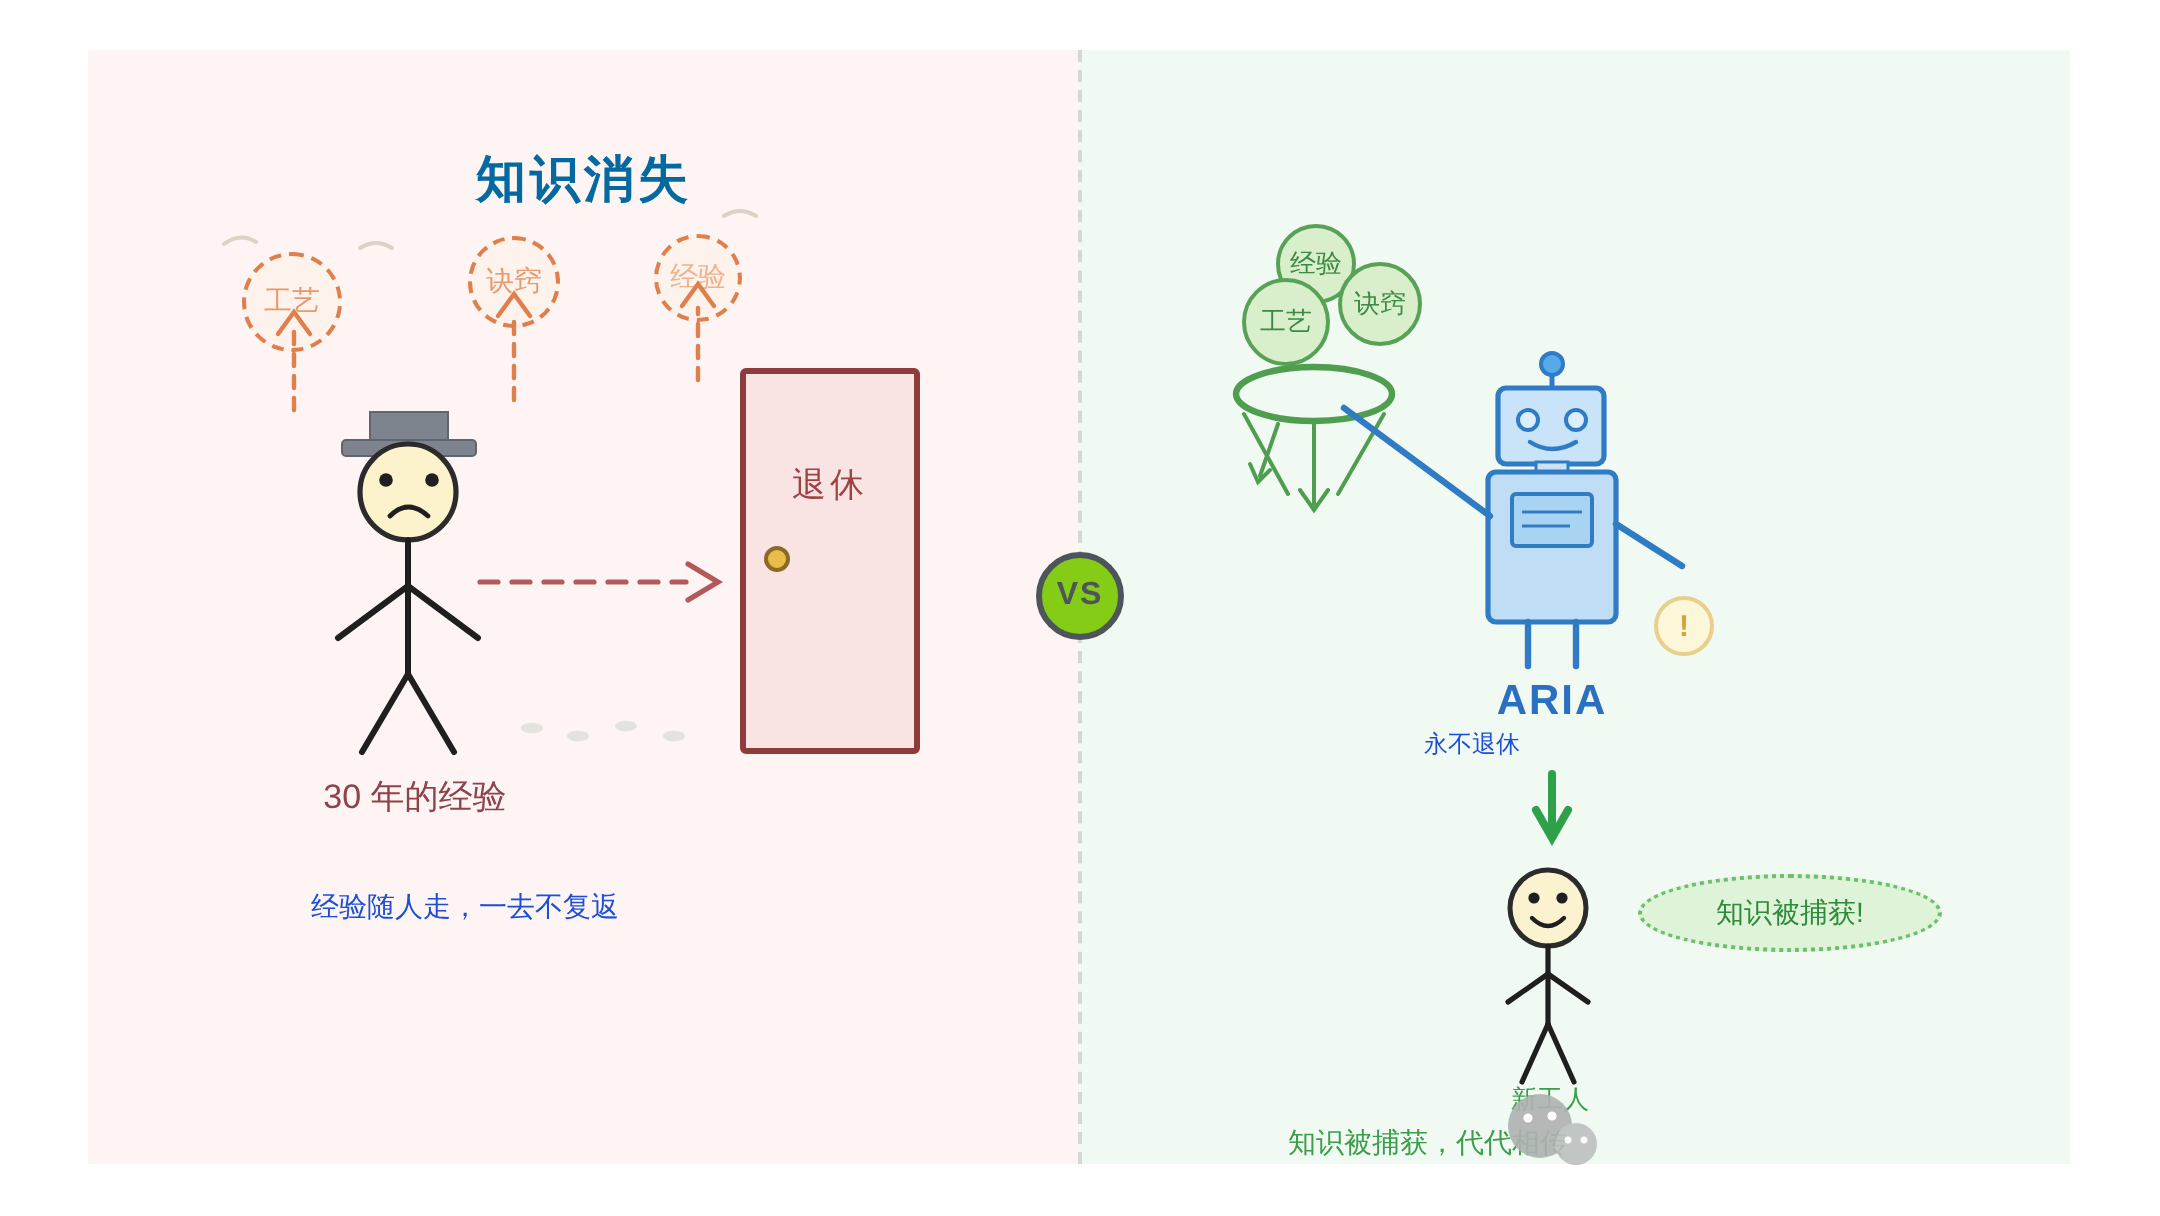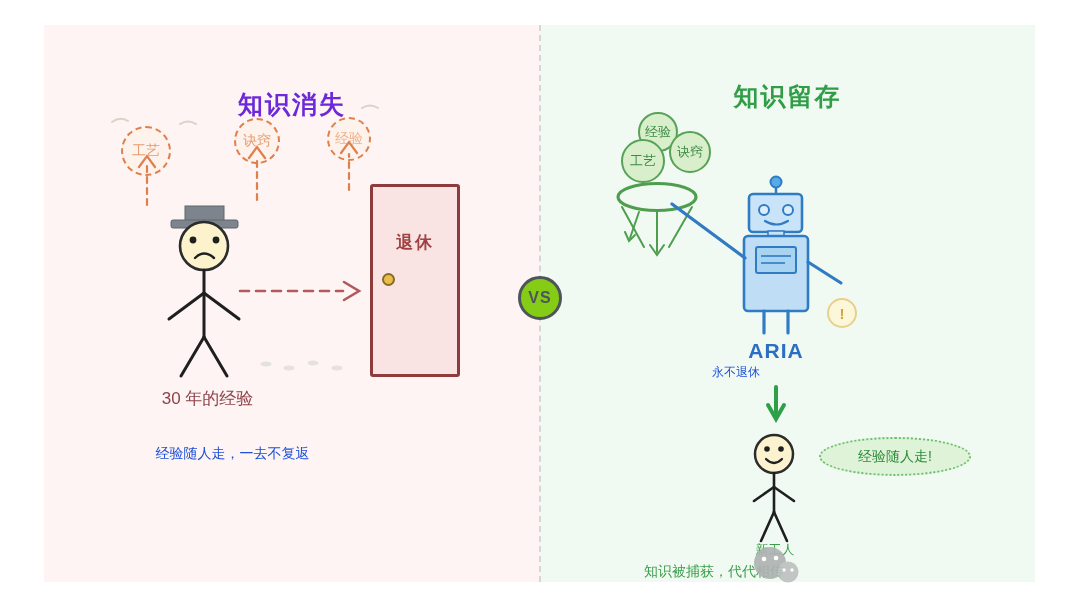--- a/index.html
+++ b/index.html
@@ -11,33 +11,33 @@
   #left-panel  { left:44px;  width:496px; background:#fdf4f3; }
   #right-panel { left:540px; width:495px; background:#f1faf2; }
 
   #divider { position:absolute; left:539px; top:25px; height:557px; width:0;
              border-left:2px dashed #d6d6d6; }
 
   .abs { position:absolute; }
   .ctr { display:flex; align-items:center; justify-content:center; text-align:center; }
 
   .panel-title { font-size:25px; font-weight:bold; letter-spacing:2px; }
-  #left-title  { left:44px; top:88px; width:496px; color:#6d28d9; }
+  #left-title  { left:44px; top:73px; width:496px; color:#0369a1; }
   #right-title { left:540px; top:80px; width:495px; color:#2f9e47; }
 
   
   .fade-bubble { border:2.5px dashed #df7f4b; border-radius:50%;
                  background:rgba(253,240,230,.55); color:#e79a6d; font-size:14px; }
   
   .keep-bubble { border:2.5px solid #57a257; border-radius:50%;
                  background:#d9efcb; color:#3c8a46; font-size:13px; }
 
   #door { left:370px; top:184px; width:90px; height:193px; background:#fae3e3;
           border:3.5px solid #8e3b3b; border-radius:3px; }
-  #door-label { left:0; top:44px; width:100%; color:#9e4242; font-size:17px; letter-spacing:2px;font-weight:bold; }
+  #door-label { left:0; top:44px; width:100%; color:#9e4242; font-size:17px; letter-spacing:2px; }
   #door-knob { left:9px; top:86px; width:13px; height:13px; border-radius:50%;
                background:#e9bd49; border:2px solid #8a6a24; }
 
   #exp-caption { left:140px; top:387px; width:135px; color:#8e4249; font-size:17px;text-align:right; }
   #left-bottom-caption { left:130px; top:445px; width:205px; color:#1d4ed8; font-size:14px; }
 
   #vs-circle { left:518px; top:276px; width:44px; height:44px; border-radius:50%;
                background:#84cc16; border:3px solid #4d545a; color:#4d545a;
                font-size:16px; font-weight:bold; letter-spacing:1px; z-index:5; }
 
@@ -63,21 +63,20 @@
 </head>
 <body>
 
 <div id="canvas">
 
   <div id="left-panel" class="panel"></div>
   <div id="right-panel" class="panel"></div>
   <div id="divider"></div>
 
   <div id="left-title" class="abs ctr panel-title">知识消失</div>
-  <div id="right-title" class="abs ctr panel-title">知识留存</div>
 
   <div class="abs ctr fade-bubble" style="left:121px;top:126px;width:50px;height:50px;">工艺</div>
   <div class="abs ctr fade-bubble" style="left:234px;top:118px;width:46px;height:46px;">诀窍</div>
   <div class="abs ctr fade-bubble" style="left:327px;top:117px;width:44px;height:44px;color:#eeb38c;">经验</div>
 
   <div id="door" class="abs">
     <div id="door-label" class="abs ctr">退休</div>
     <div id="door-knob" class="abs"></div>
   </div>
 
@@ -88,21 +87,21 @@
 
   <div class="abs ctr keep-bubble" style="left:638px;top:112px;width:40px;height:40px;">经验</div>
   <div class="abs ctr keep-bubble" style="left:669px;top:131px;width:42px;height:42px;">诀窍</div>
   <div class="abs ctr keep-bubble" style="left:621px;top:139px;width:44px;height:44px;">工艺</div>
 
   <div id="aria-name" class="abs ctr">ARIA</div>
   <div id="aria-caption" class="abs ctr">永不退休</div>
 
   <div id="alert-badge" class="abs ctr">!</div>
 
-  <div id="speech-bubble" class="abs ctr">经验随人走!</div>
+  <div id="speech-bubble" class="abs ctr">知识被捕获!</div>
 
   <div id="worker-label" class="abs ctr">新工人</div>
   <div id="right-bottom-caption" class="abs ctr">知识被捕获，代代相传</div>
 
   <svg class="layer" width="1080" height="608" viewBox="0 0 1080 608">
 
     <g stroke="#ddd2c6" stroke-width="2" fill="none" stroke-linecap="round">
       <path d="M112,122 Q120,116 128,121"></path>
       <path d="M180,124 Q188,119 196,124"></path>
       <path d="M362,108 Q370,103 378,108"></path>

